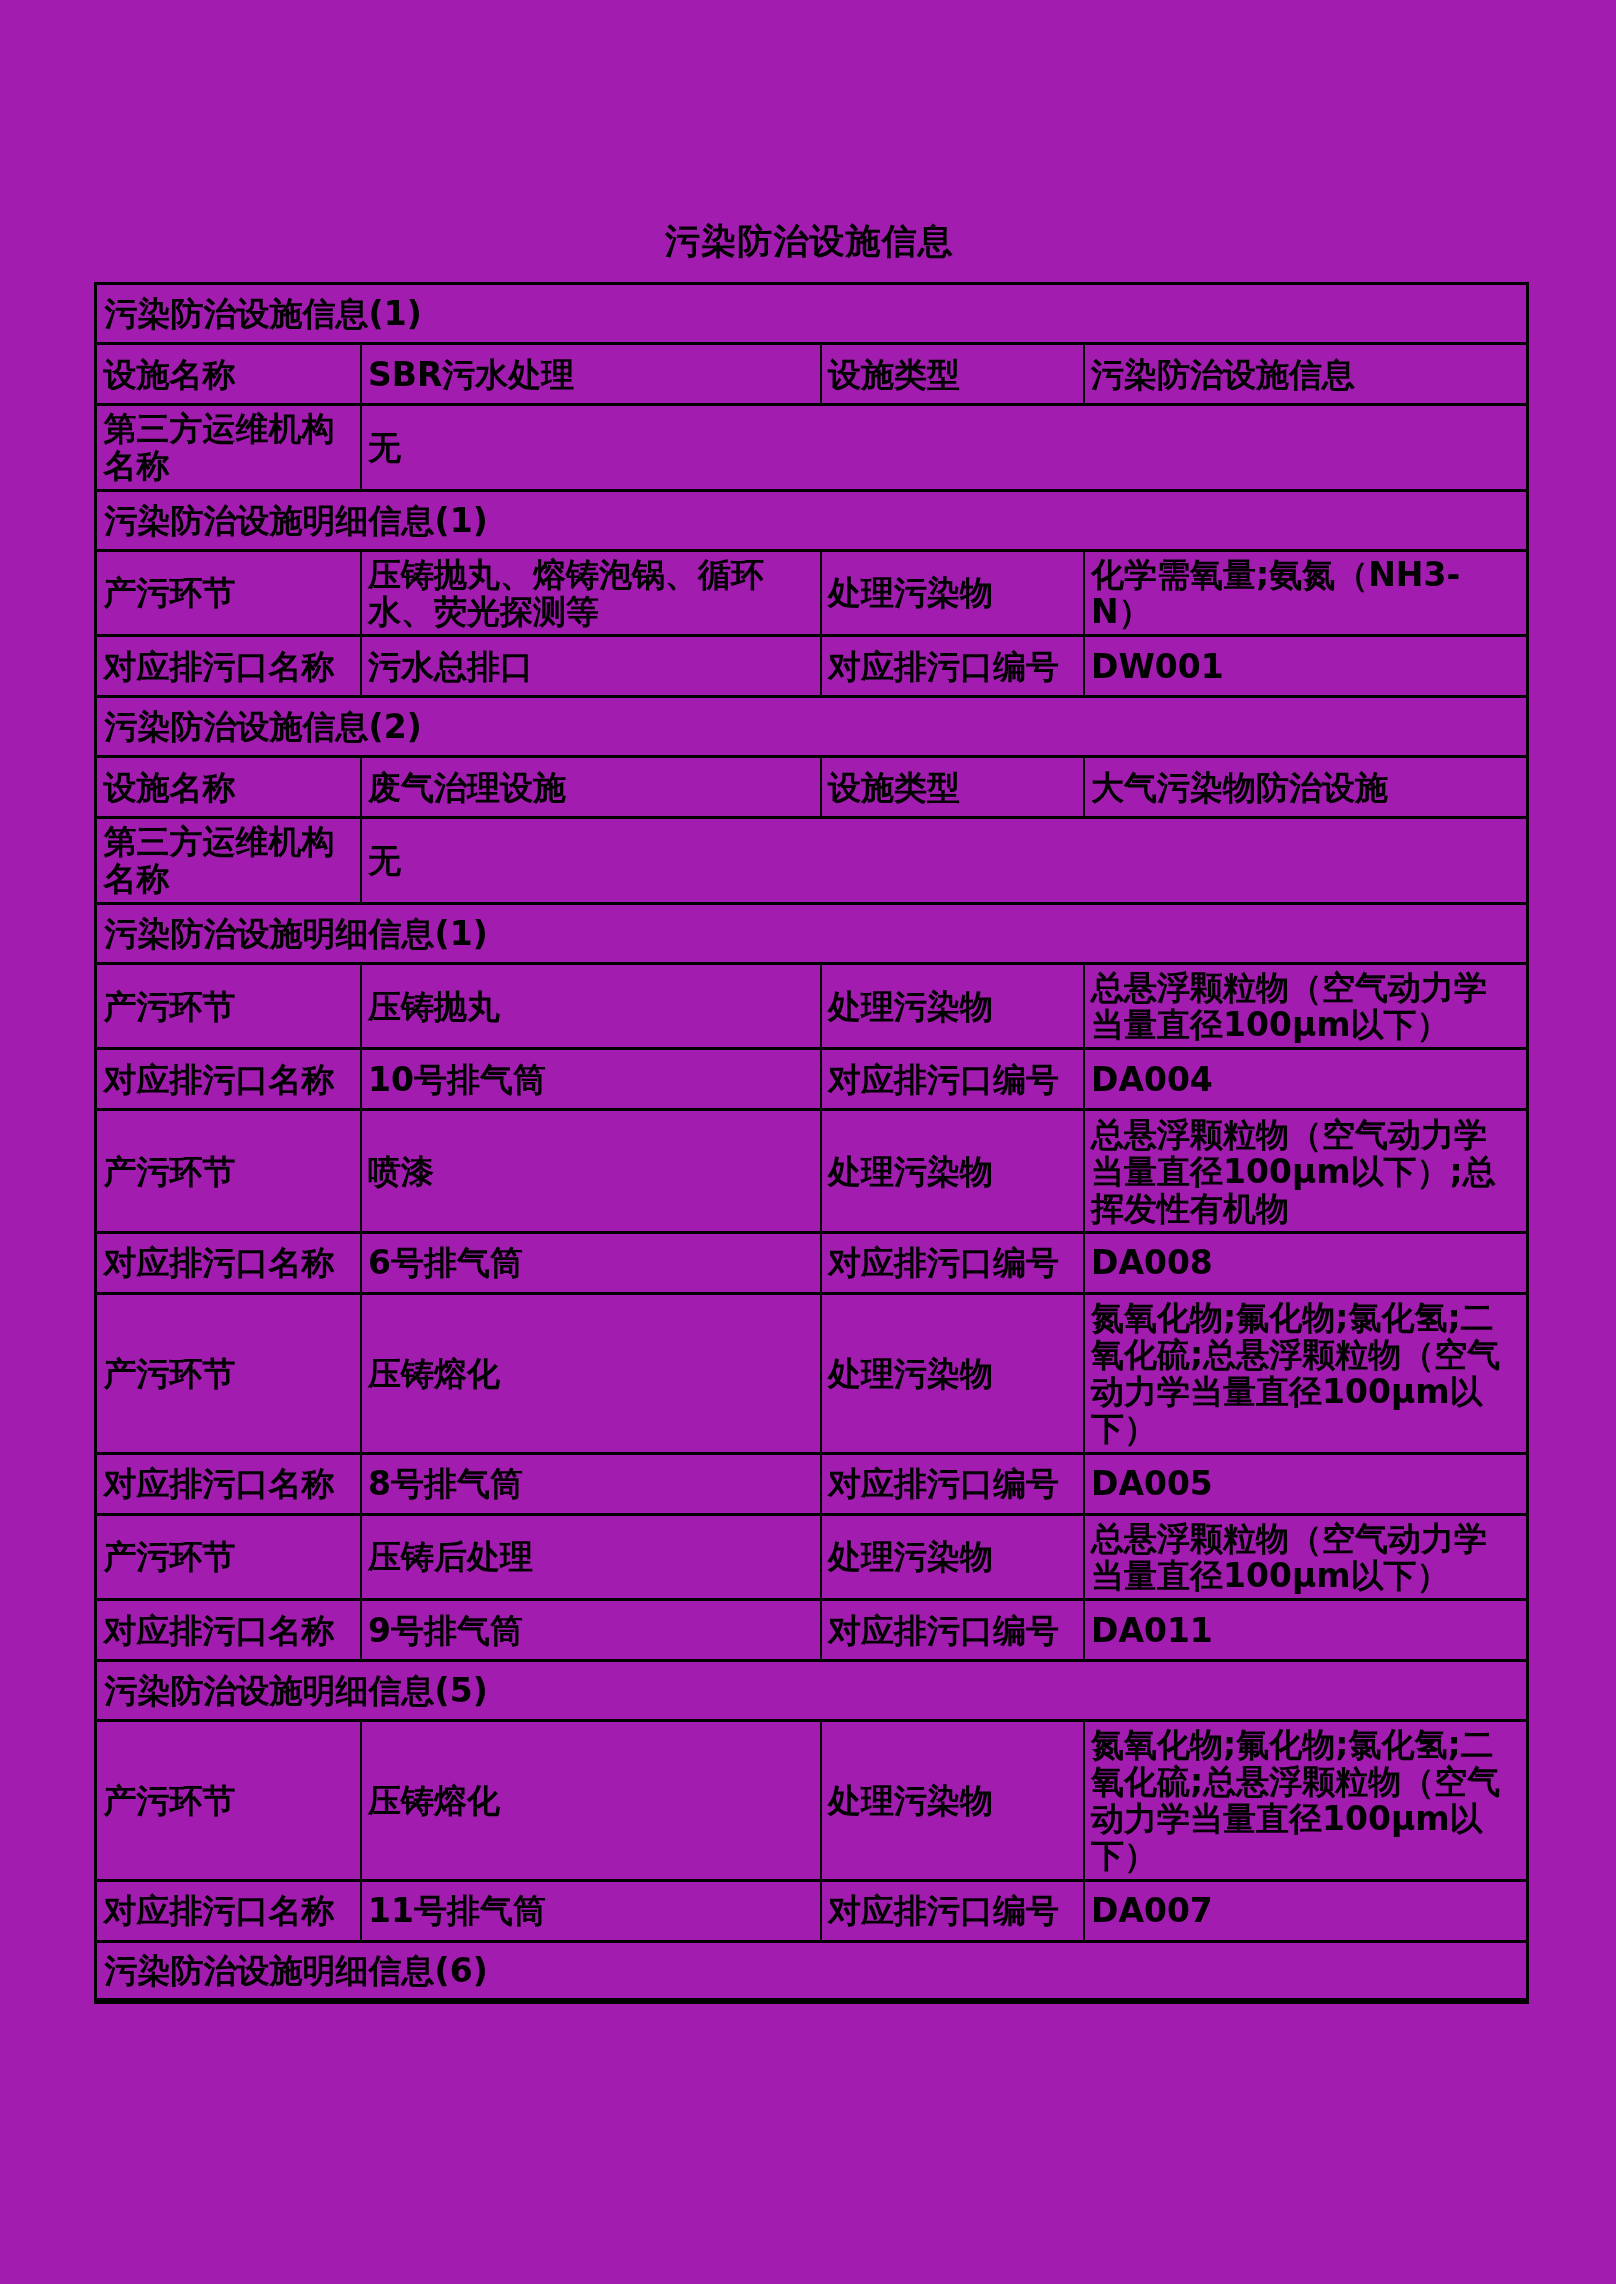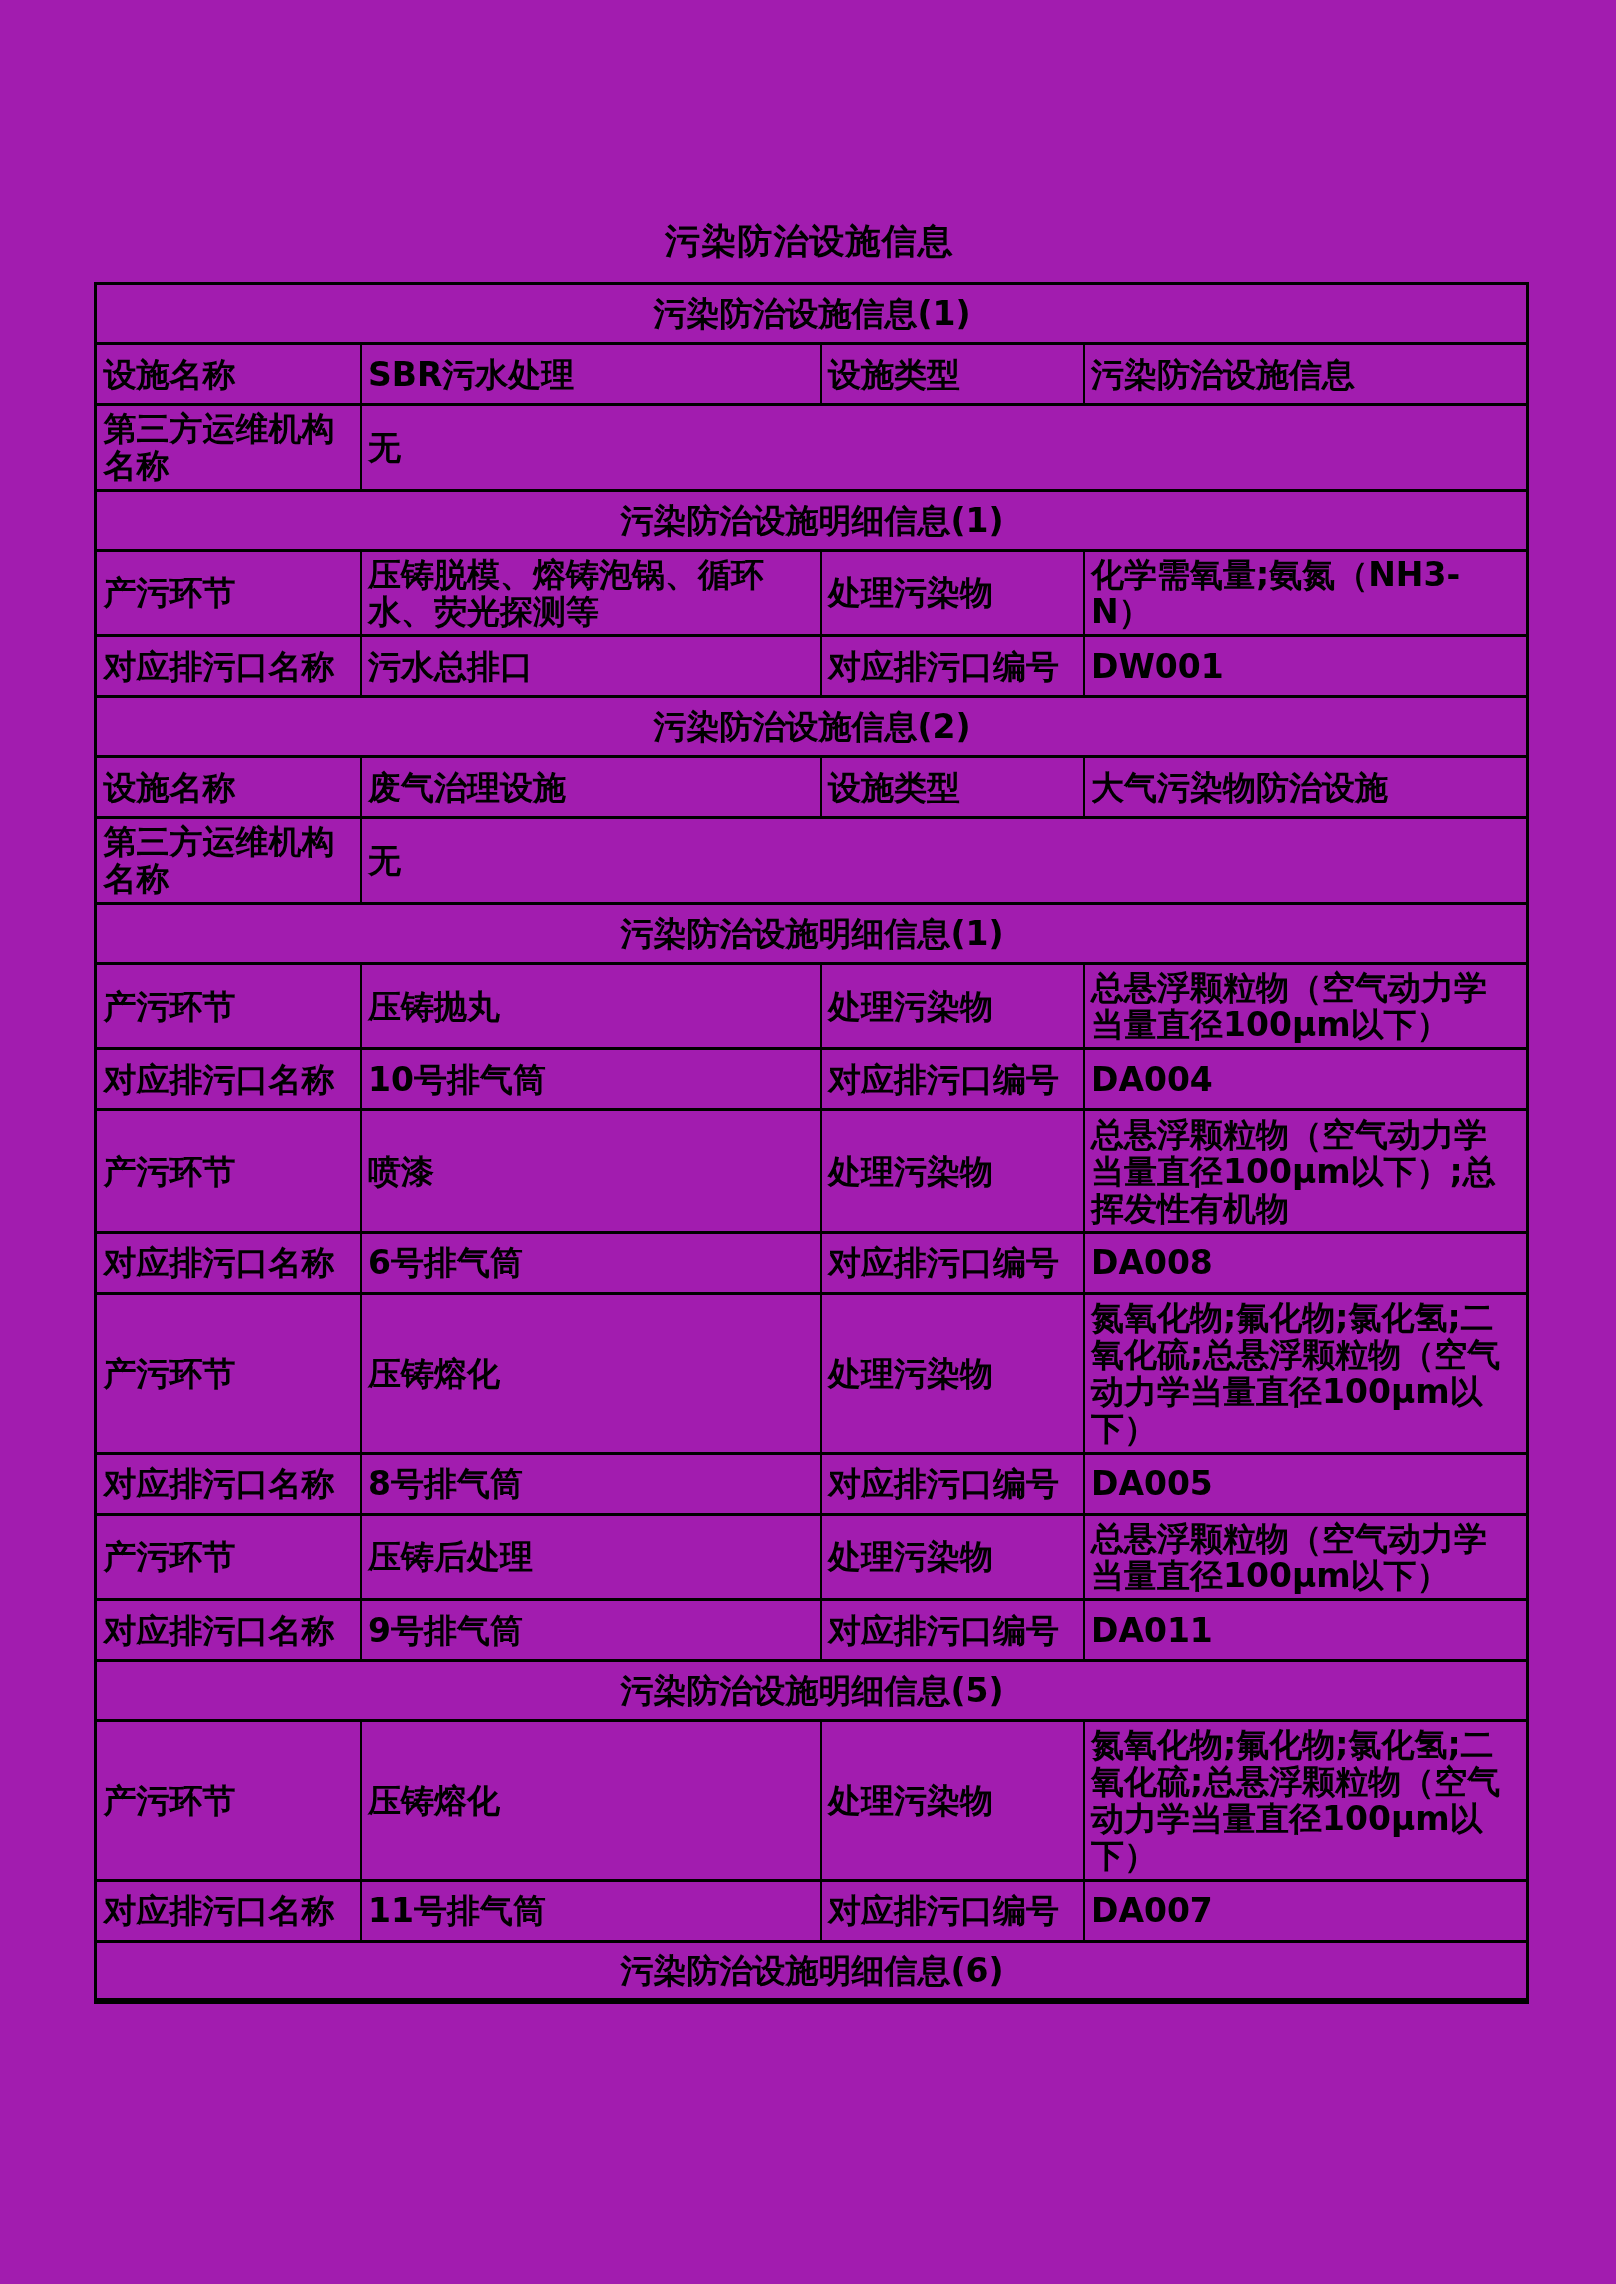--- a/index.html
+++ b/index.html
@@ -53,21 +53,21 @@
     font-weight: 700;
     line-height: 37px;
     padding: 4.3px 6.5px;
     vertical-align: middle;
     text-align: left;
     word-break: break-all;
     overflow-wrap: anywhere;
   }
   tr { height: 61px; }
   tr.section-row { height: 60px; }
-  td.section-cell { padding-left: 7.6px; text-align: center; }
+  td.section-cell { padding-left: 7.6px; }
 </style>
 </head>
 <body>
 
 <div class="page">
   <div class="doc-title">污染防治设施信息</div>
 
   <table class="facility-table">
     <colgroup>
       <col class="c1">
@@ -87,21 +87,21 @@
         </tr>
         <tr>
           <td>第三方运维机构名称</td>
           <td colspan="3">无</td>
         </tr>
         <tr class="section-row">
           <td colspan="4" class="section-cell">污染防治设施明细信息(1)</td>
         </tr>
         <tr>
           <td>产污环节</td>
-          <td>压铸脱模、熔铸泡锅、循环水、荧光探测等</td>
+          <td>压铸抛丸、熔铸泡锅、循环水、荧光探测等</td>
           <td>处理污染物</td>
           <td>化学需氧量;氨氮（NH3-N）</td>
         </tr>
         <tr>
           <td>对应排污口名称</td>
           <td>污水总排口</td>
           <td>对应排污口编号</td>
           <td>DW001</td>
         </tr>
         <tr class="section-row">

